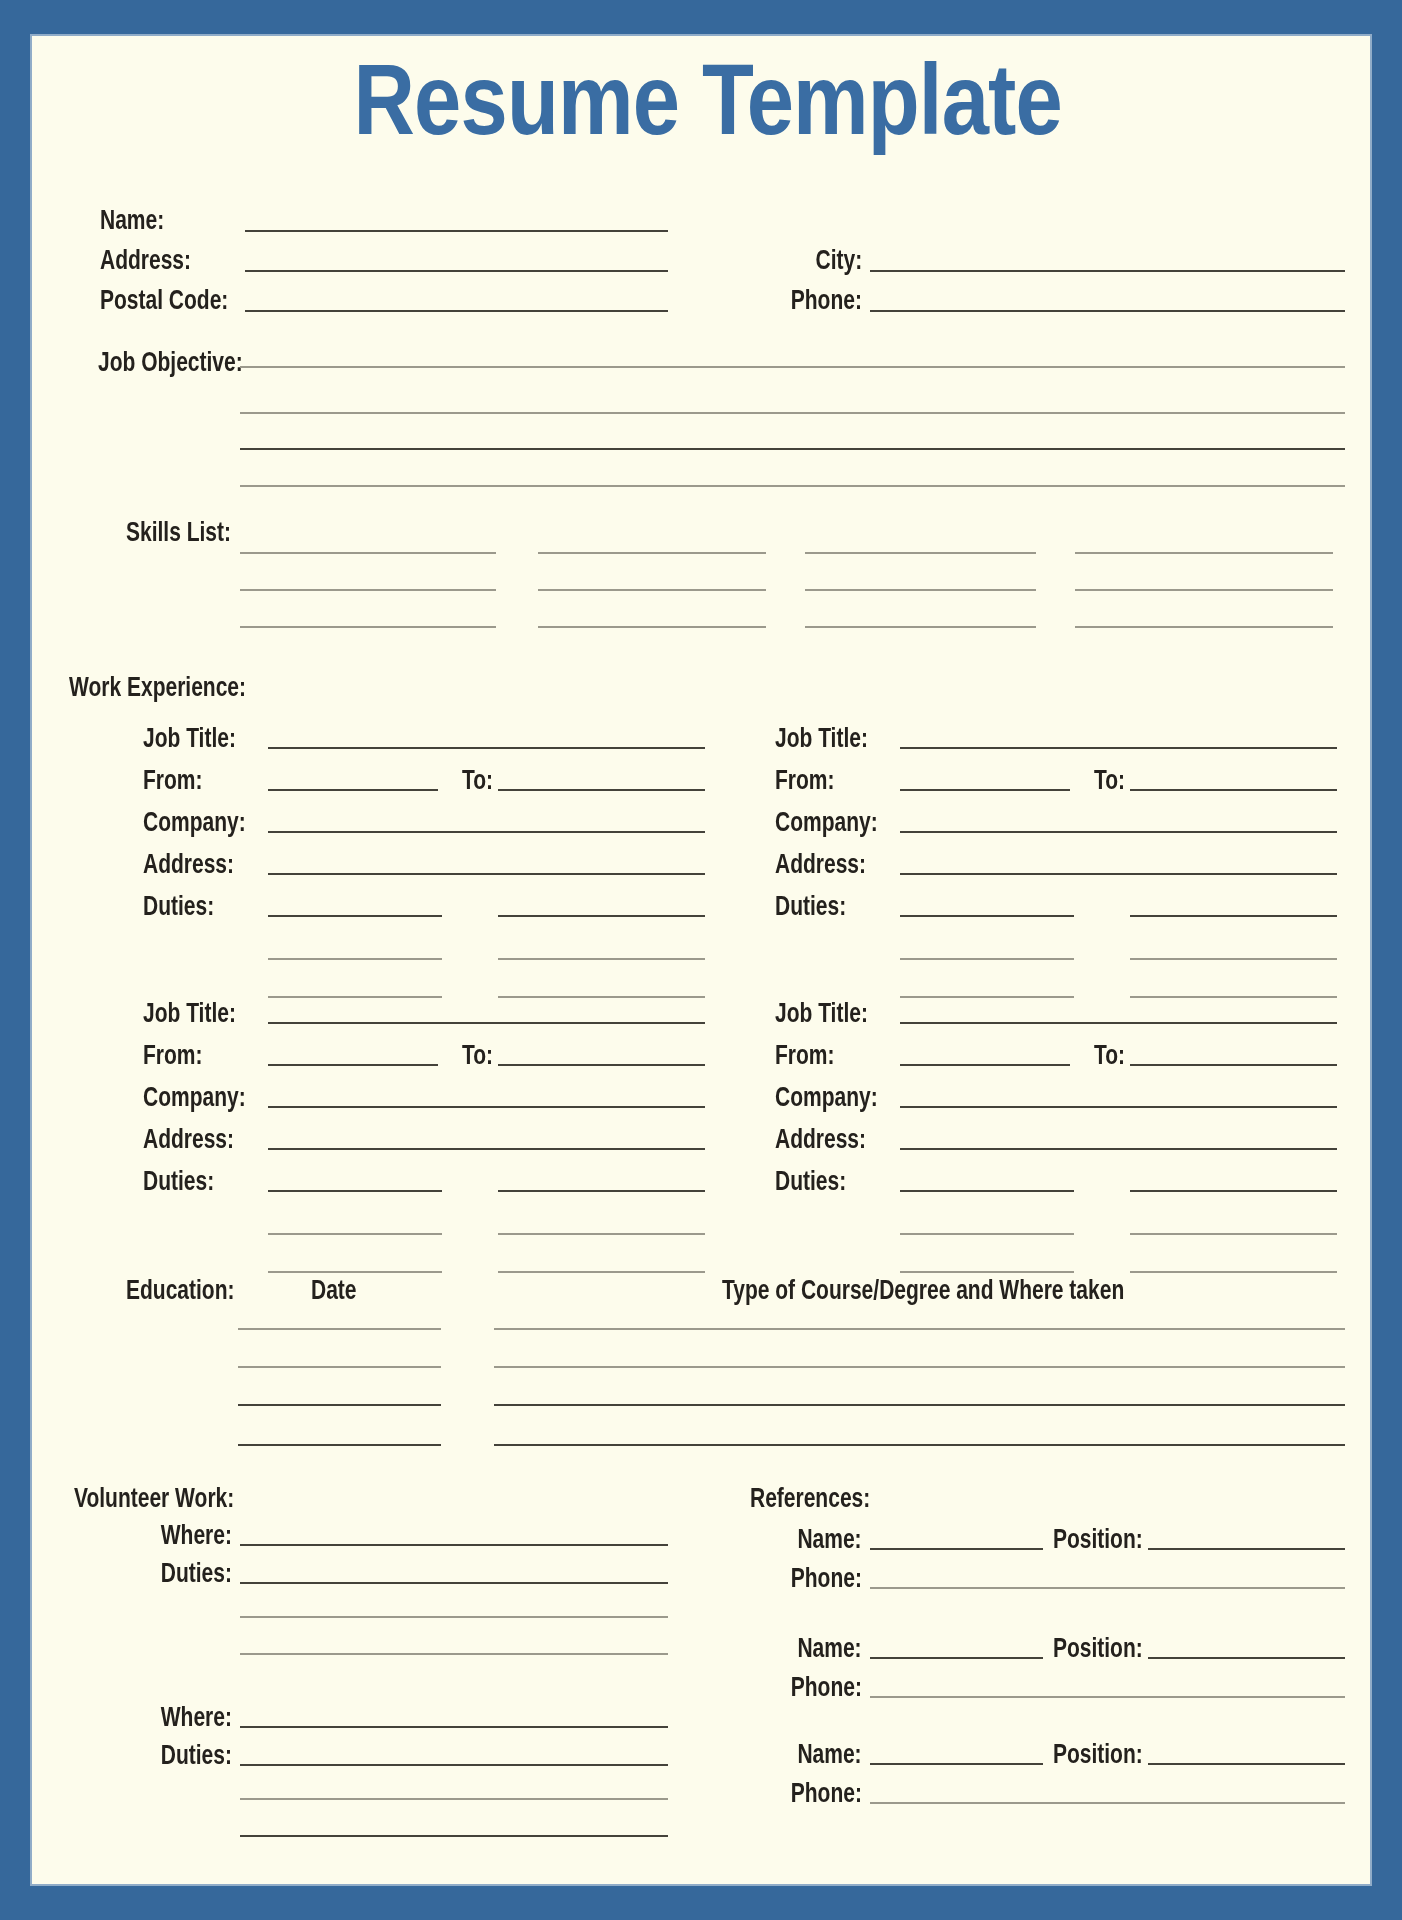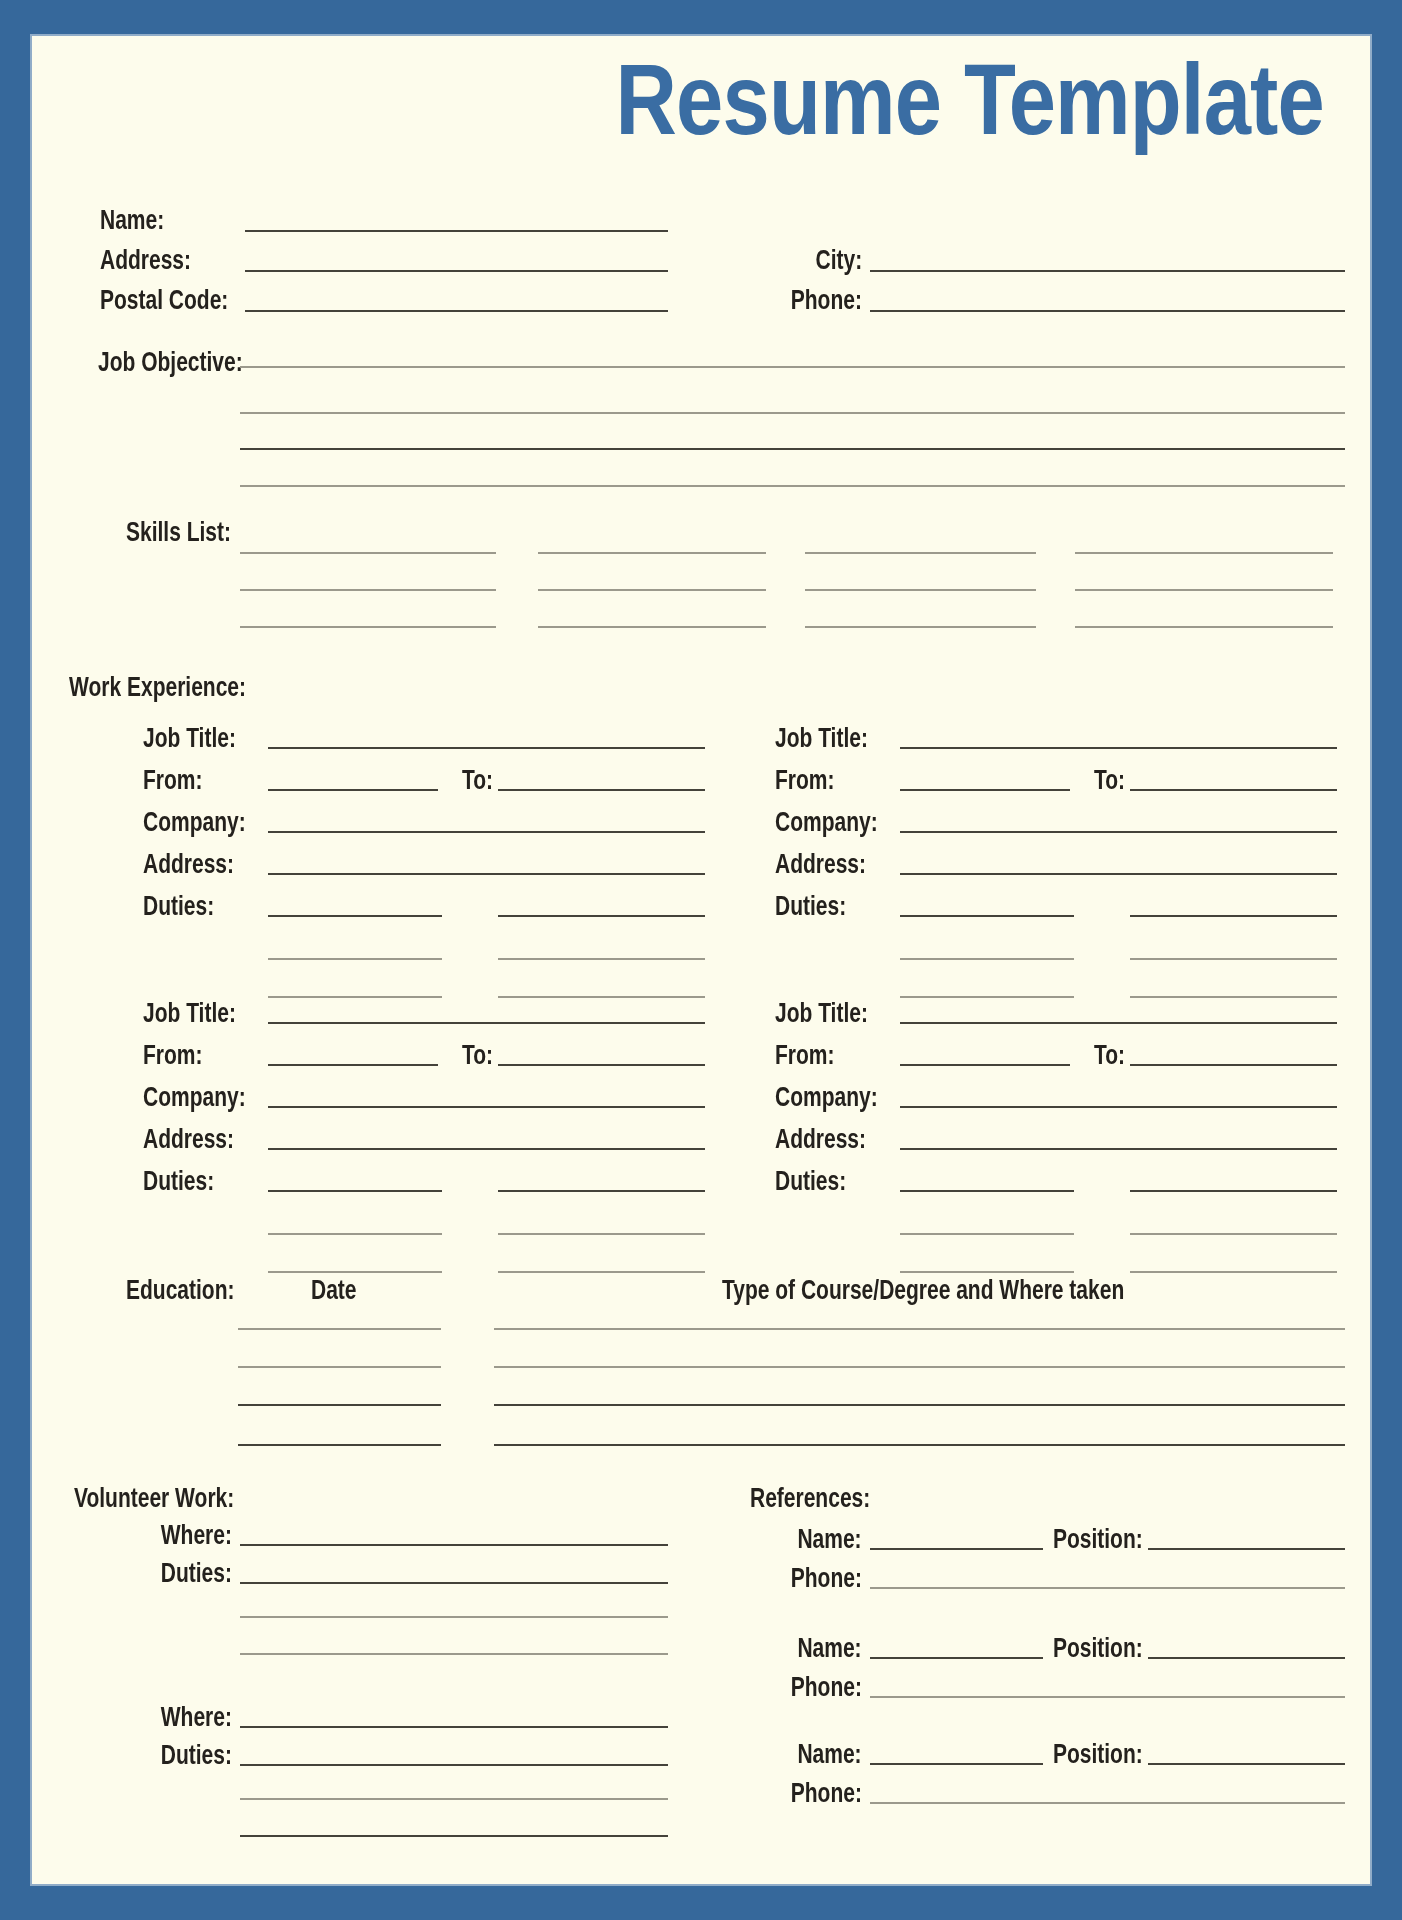--- a/index.html
+++ b/index.html
@@ -9,22 +9,22 @@
     font-family:"Liberation Sans",sans-serif;
     position:relative;
   }
   .page{
     position:absolute;left:32px;top:36px;
     width:1338px;height:1848px;
     background:var(--paper,#fdfcec);
     box-shadow:0 0 0 2px rgba(255,255,255,.45);
   }
   .title{
-    position:absolute;left:16px;top:8px;width:100%;
-    text-align:right;
+    position:absolute;left:7px;top:8px;width:100%;
+    text-align:center;
   }
   .title span{
     display:inline-block;
     font:700 100px/1.1 "Liberation Sans",sans-serif;
     color:var(--title,#3a6da3);
     transform:scaleX(.85);
     transform-origin:50% 50%;
     letter-spacing:-1px;
     white-space:nowrap;
   }

